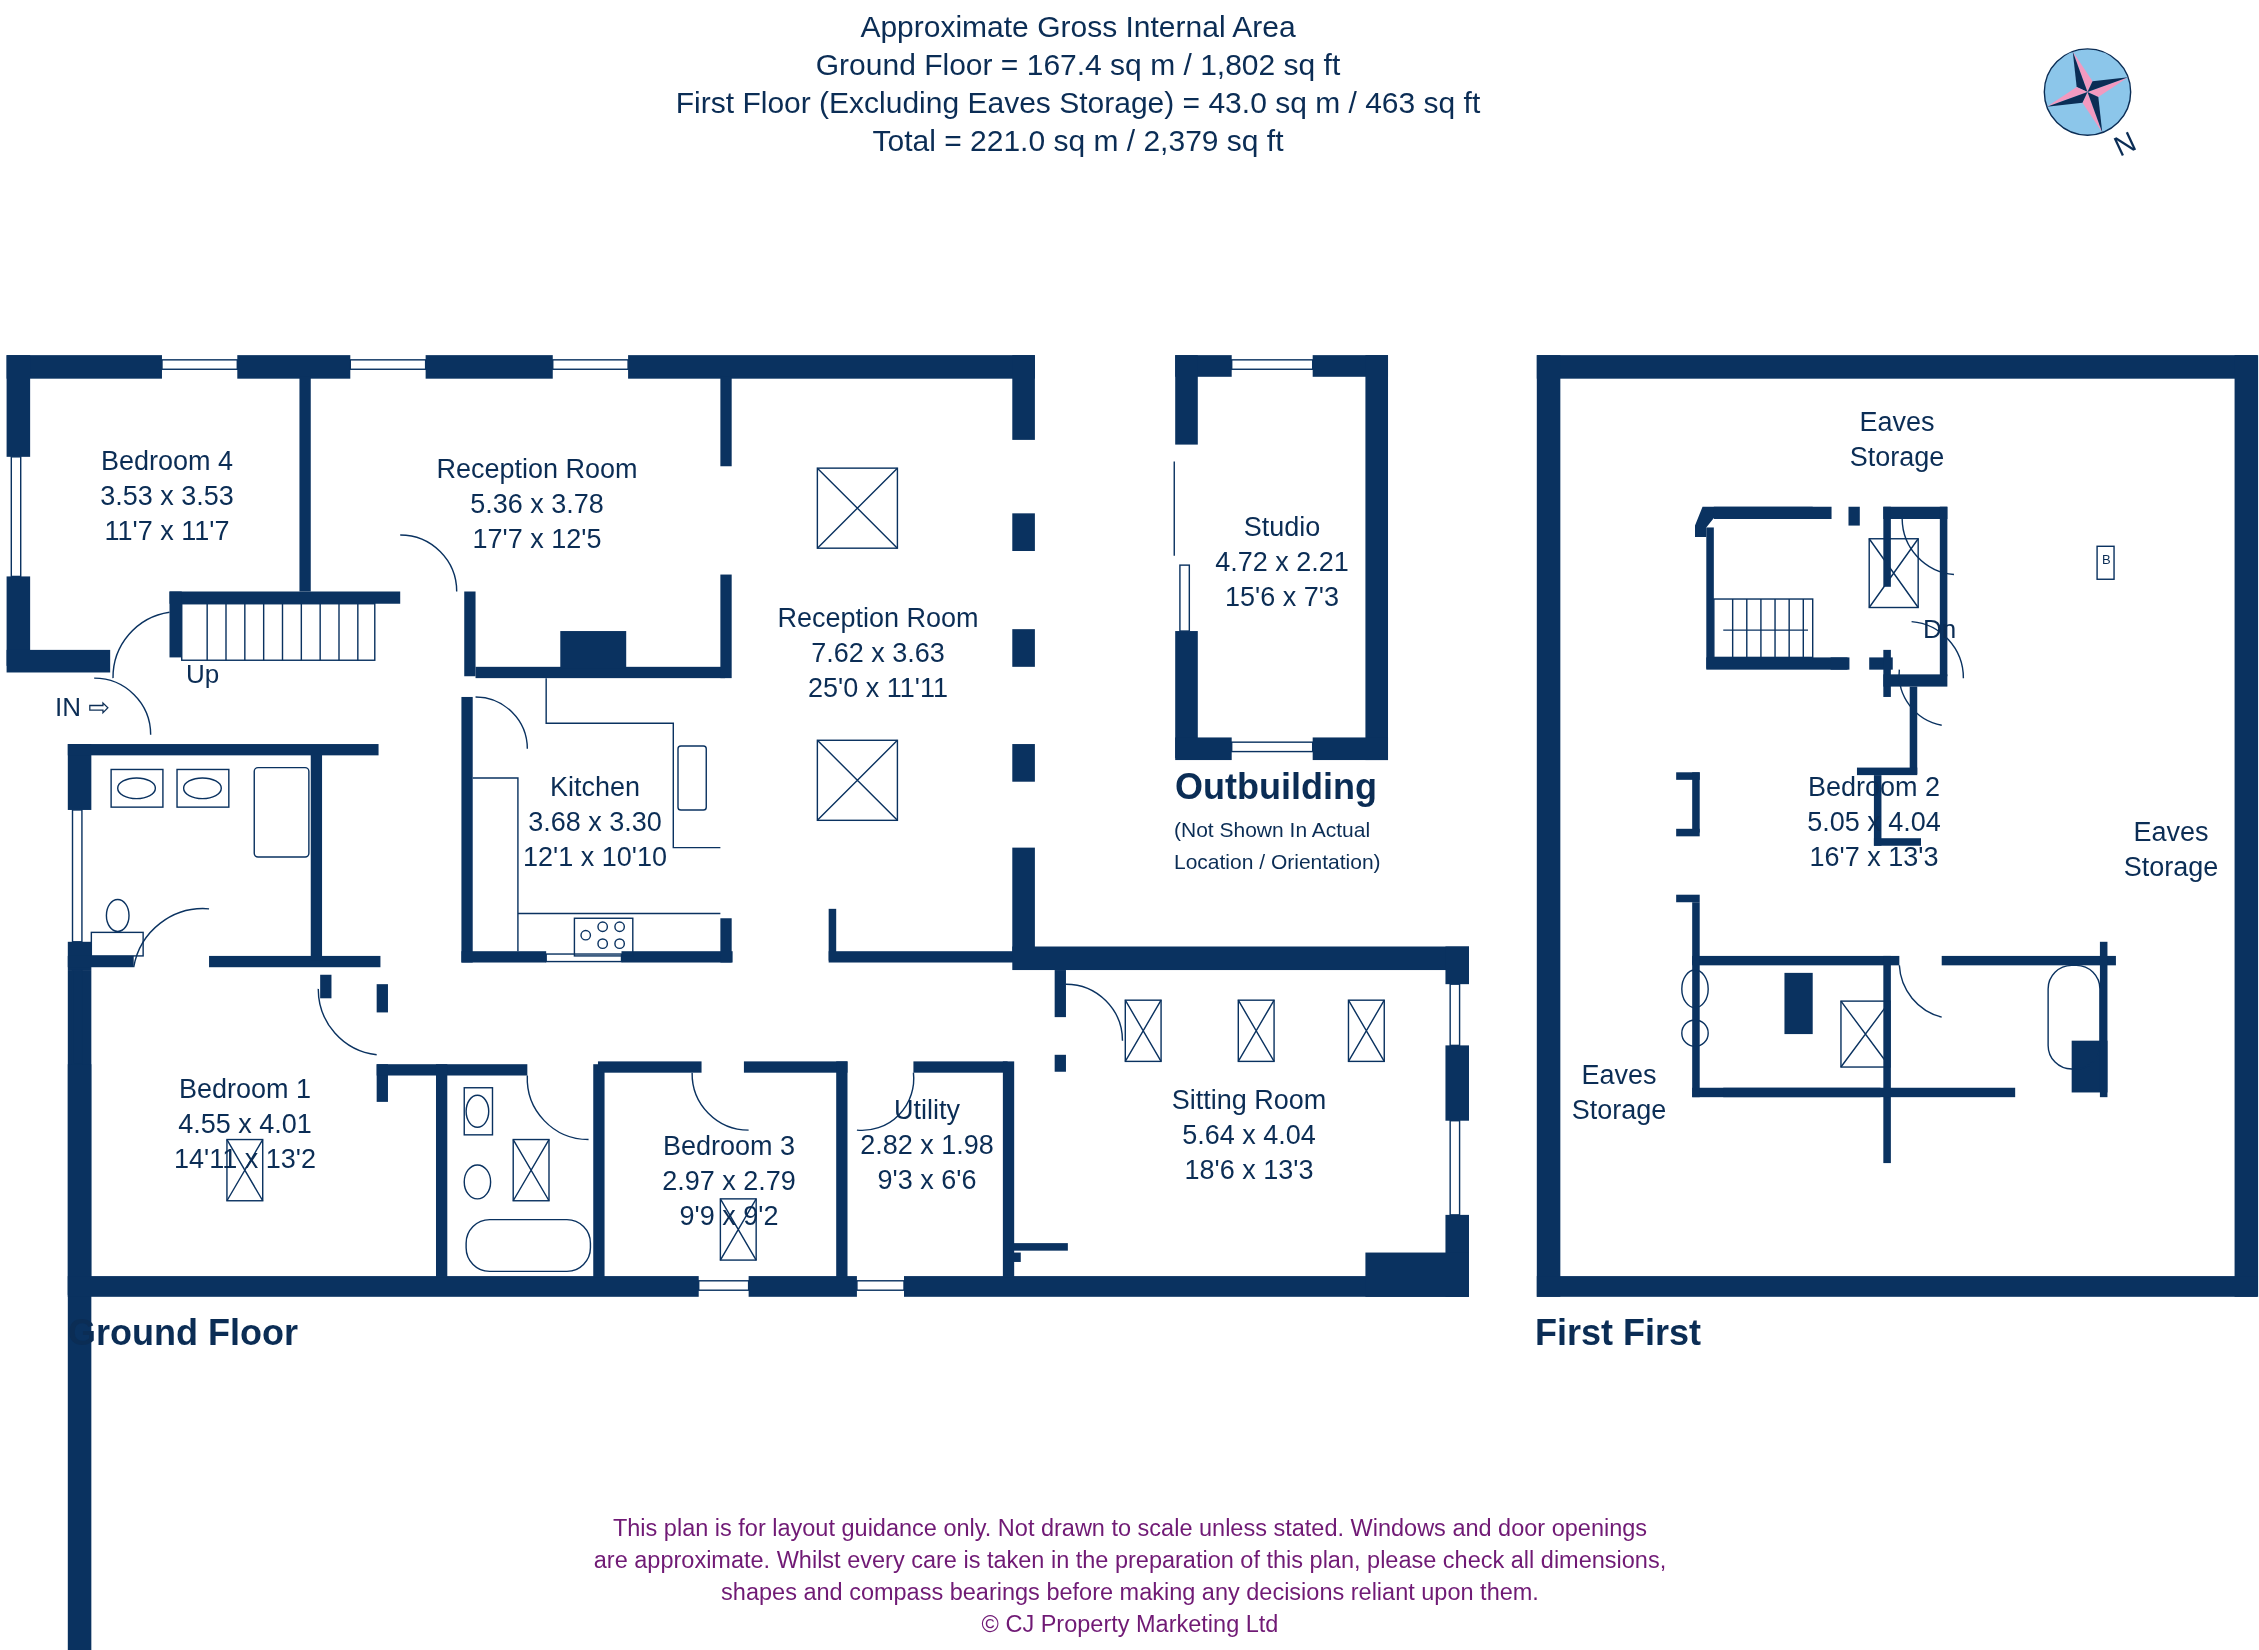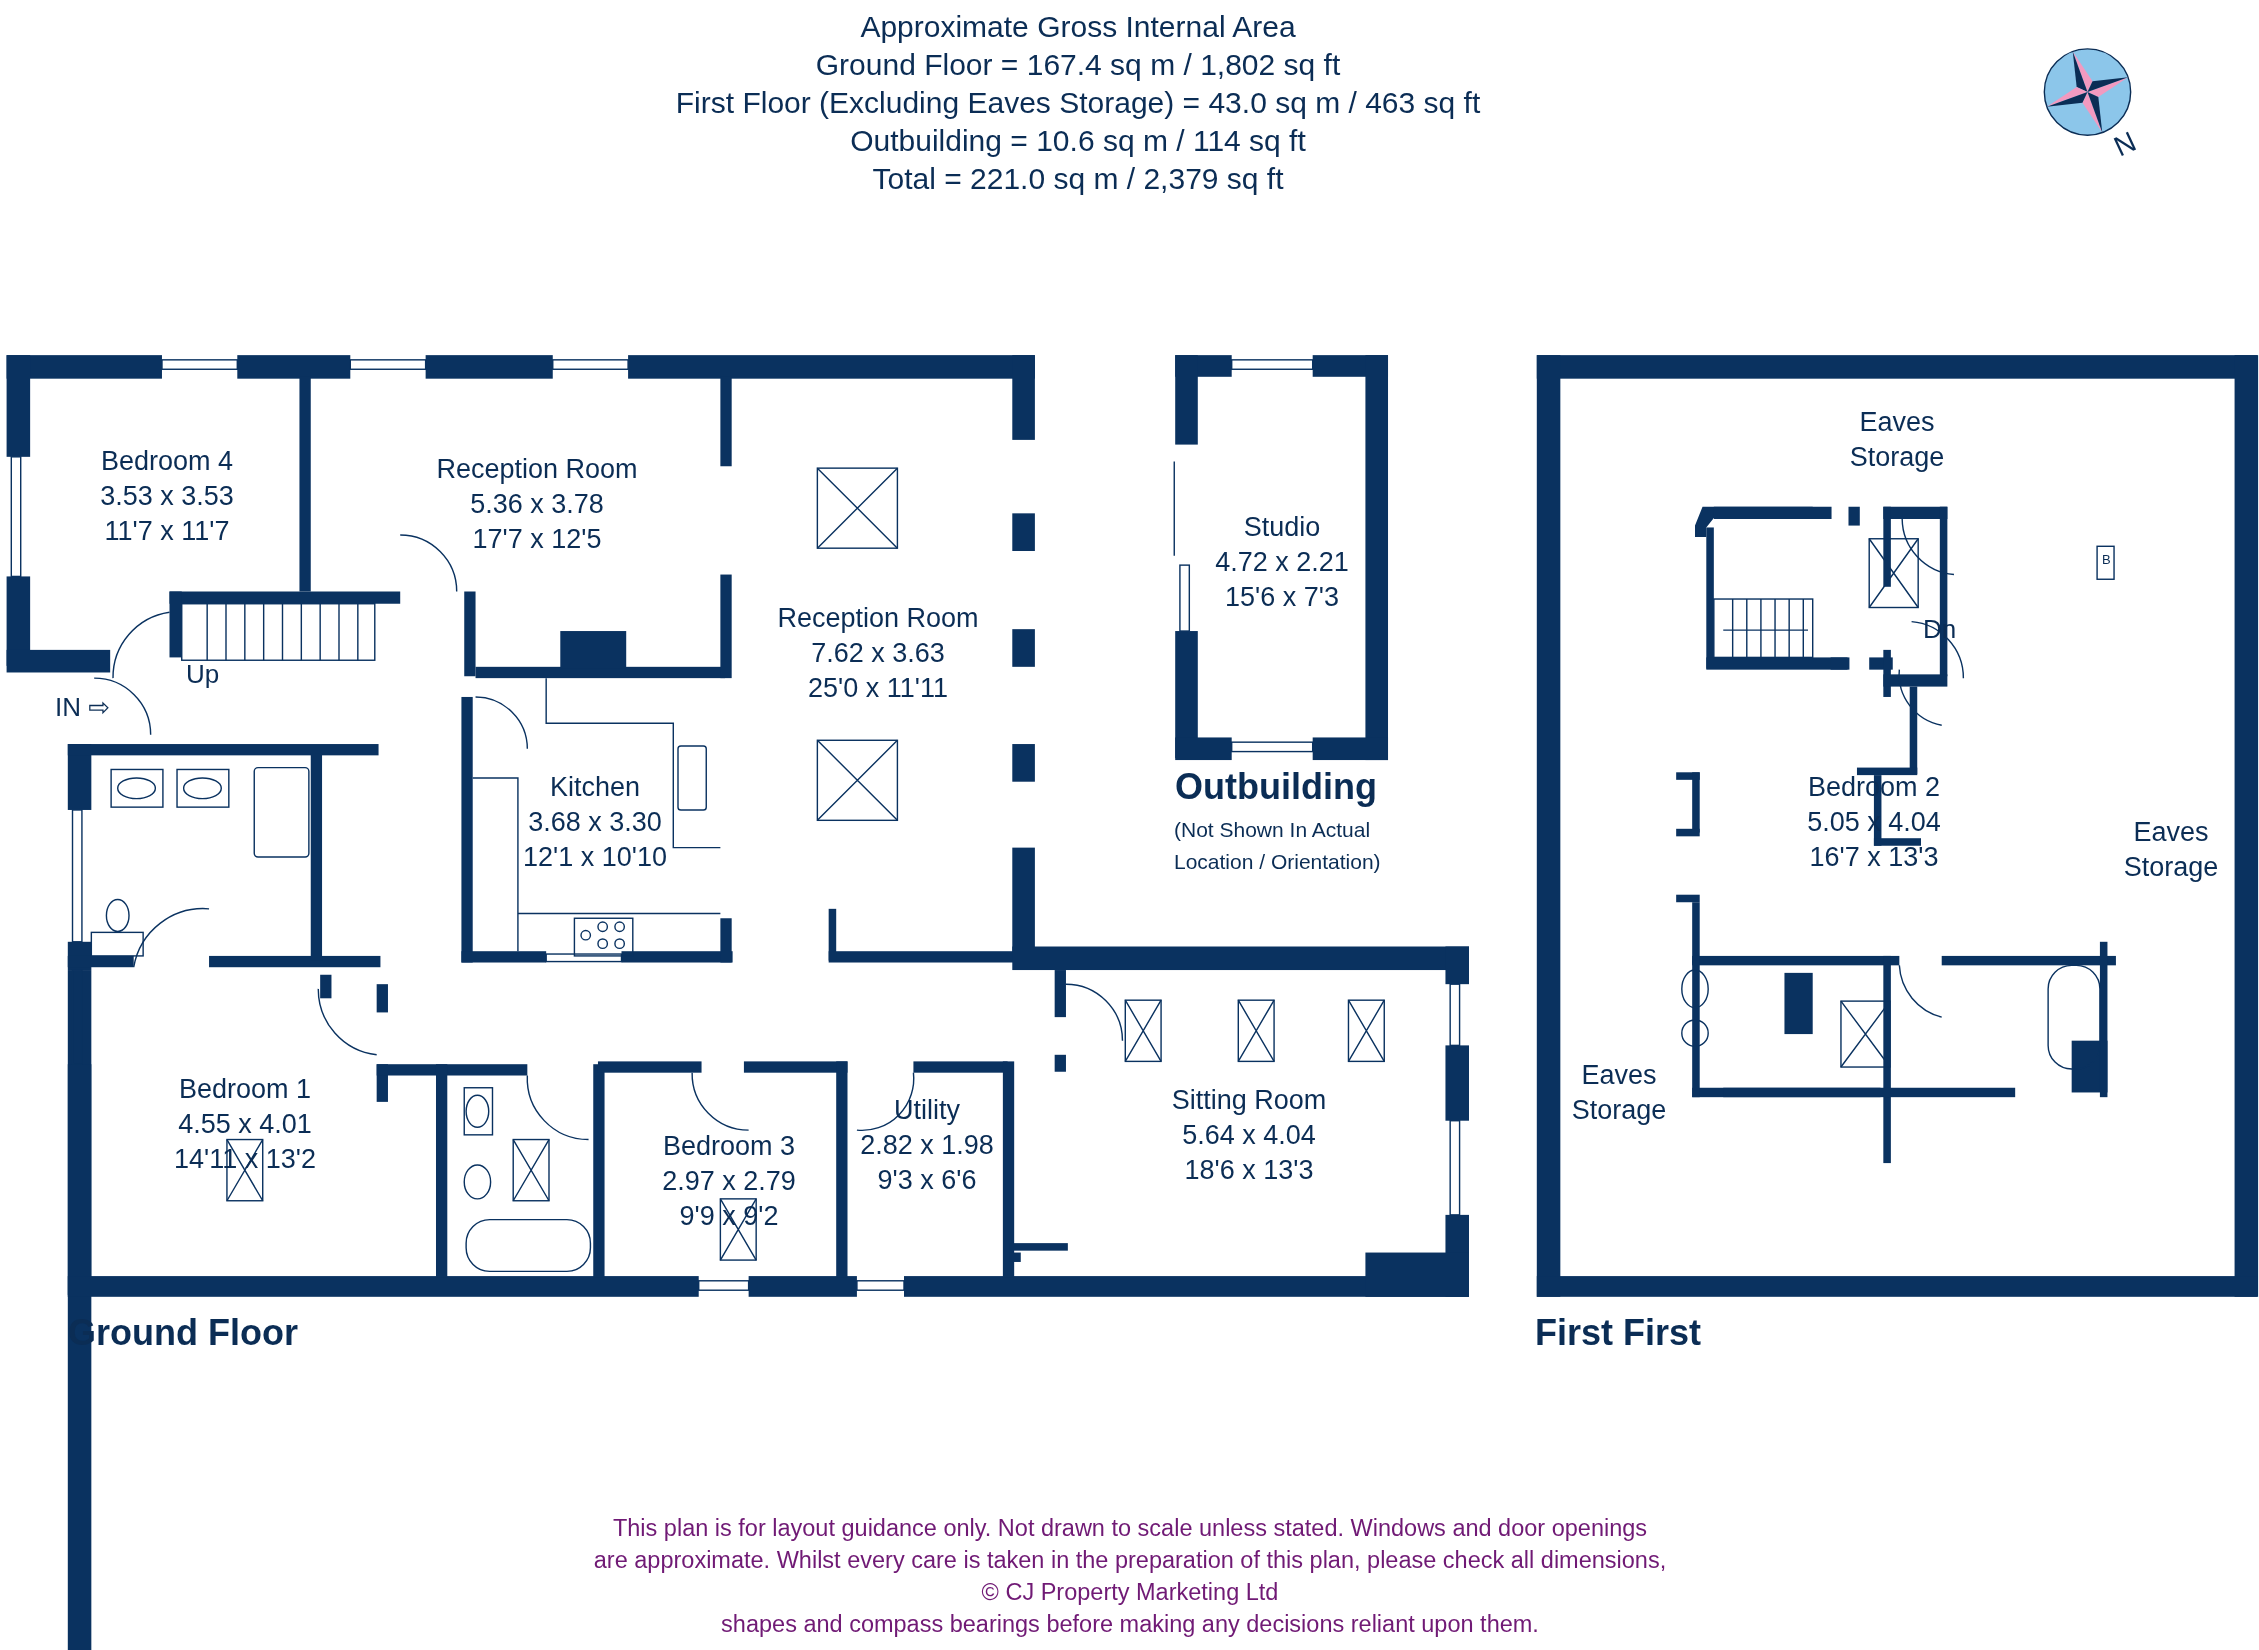--- a/index.html
+++ b/index.html
@@ -16,21 +16,20 @@
   .disclaimer{position:absolute;left:0;top:1512px;width:2260px;text-align:center;font-size:23.5px;line-height:32px;color:#701a75;}
   .disclaimer div{white-space:nowrap;}
 </style>
 </head>
 <body>
 
 <div class="header">
   <div>Approximate Gross Internal Area</div>
   <div>Ground Floor = 167.4 sq m / 1,802 sq ft</div>
   <div>First Floor (Excluding Eaves Storage) = 43.0 sq m / 463 sq ft</div>
-  <div>Outbuilding = 10.6 sq m / 114 sq ft</div>
   <div>Total = 221.0 sq m / 2,379 sq ft</div>
 </div>
 
 <div class="compass">
   <svg width="104" height="122" viewBox="0 0 110 130">
     <circle cx="47" cy="48" r="46" fill="#8cc6ea" stroke="#0b2d55" stroke-width="1.5"></circle>
     <g transform="rotate(-20 47 48)">
       <polygon points="47,2 56,39 47,48" fill="#f29ac0"></polygon>
       <polygon points="47,2 38,39 47,48" fill="#0b2d55"></polygon>
       <polygon points="93,48 56,57 47,48" fill="#f29ac0"></polygon>
@@ -328,16 +327,16 @@
 </div>
 <div class="small" style="left:1923px;top:614px;">Dn</div>
 <div class="small" style="left:2102px;top:552px;font-size:13px;">B</div>
 
 <div class="floor-title" style="left:68px;top:1312px;">Ground Floor</div>
 <div class="floor-title" style="left:1535px;top:1312px;">First First</div>
 
 <div class="disclaimer">
   <div>This plan is for layout guidance only. Not drawn to scale unless stated. Windows and door openings</div>
   <div>are approximate. Whilst every care is taken in the preparation of this plan, please check all dimensions,</div>
+  <div>shapes and compass bearings before making any decisions reliant upon them.</div>
   <div>© CJ Property Marketing Ltd</div>
-  <div>shapes and compass bearings before making any decisions reliant upon them.</div>
 </div>
 
 
 </body></html>

